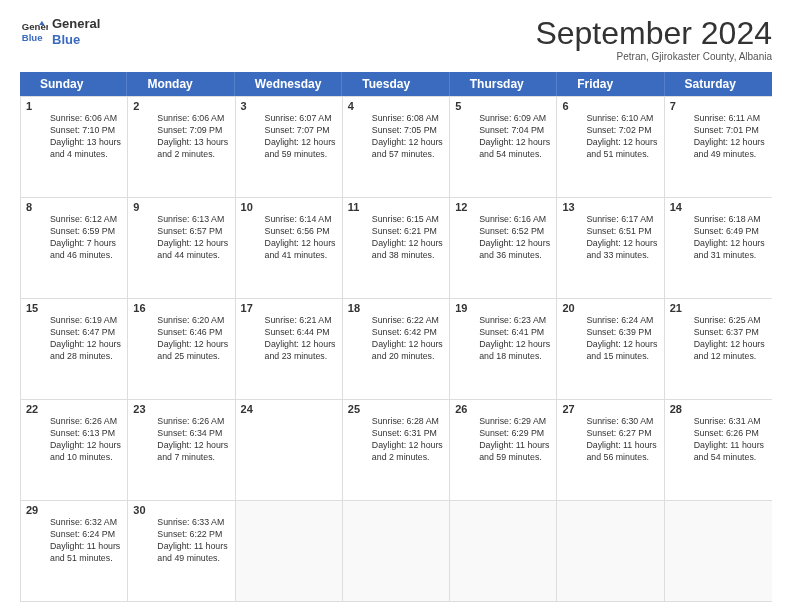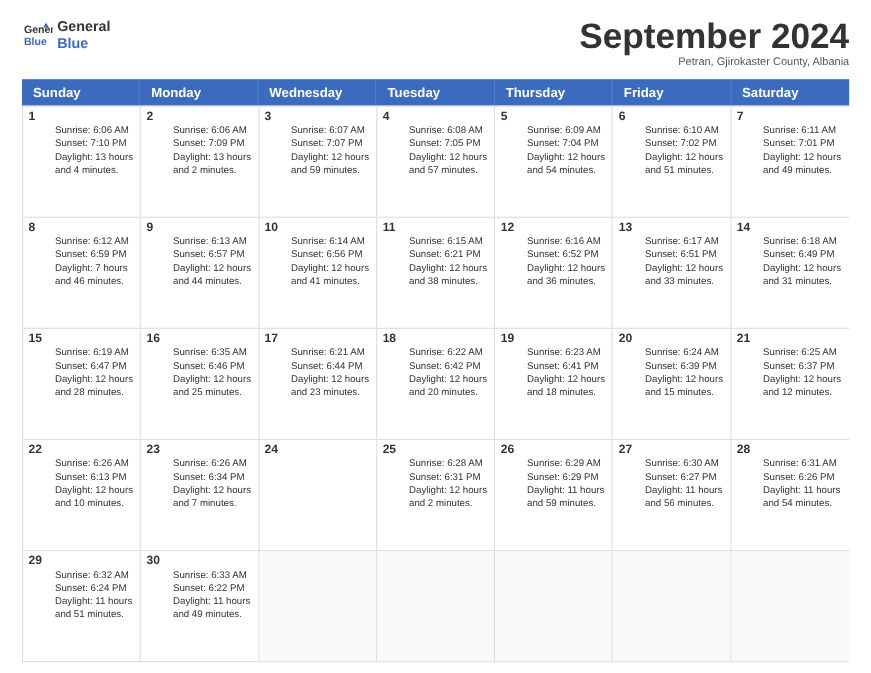--- a/index.html
+++ b/index.html
@@ -39,21 +39,21 @@
     }
     .logo-icon {
       width: 28px;
       height: 28px;
     }
     .title-block {
       text-align: right;
     }
     .month-title {
       font-size: 32px;
-      font-weight: bold;
+      font-weight: normal;
       color: #333;
       line-height: 1.1;
     }
     .subtitle {
       font-size: 10px;
       color: #555;
     }
     .calendar {
       flex: 1;
       display: flex;
@@ -61,21 +61,21 @@
     }
     .cal-header {
       display: grid;
       grid-template-columns: repeat(7, 1fr);
       background: #3a6bbf;
     }
     .cal-header-cell {
       color: #fff;
       font-size: 12px;
       font-weight: bold;
-      padding: 5px 10px;
+      padding: 5px 20px;
       border-right: 1px solid #5580cc;
     }
     .cal-header-cell:last-child { border-right: none; }
     .cal-body {
       flex: 1;
       display: grid;
       grid-template-rows: repeat(5, 1fr);
       border-left: 1px solid #ddd;
       border-bottom: 1px solid #ddd;
     }
@@ -267,21 +267,21 @@
           <span class="day-num">15</span>
           <div class="cell-text">
             <span>Sunrise: 6:19 AM</span><br>
             <span>Sunset: 6:47 PM</span><br>
             <span>Daylight: 12 hours and 28 minutes.</span>
           </div>
         </div>
         <div class="cal-cell">
           <span class="day-num">16</span>
           <div class="cell-text">
-            <span>Sunrise: 6:35 AM</span><br>
+            <span>Sunrise: 6:20 AM</span><br>
             <span>Sunset: 6:46 PM</span><br>
             <span>Daylight: 12 hours and 25 minutes.</span>
           </div>
         </div>
         <div class="cal-cell">
           <span class="day-num">17</span>
           <div class="cell-text">
             <span>Sunrise: 6:21 AM</span><br>
             <span>Sunset: 6:44 PM</span><br>
             <span>Daylight: 12 hours and 23 minutes.</span>

